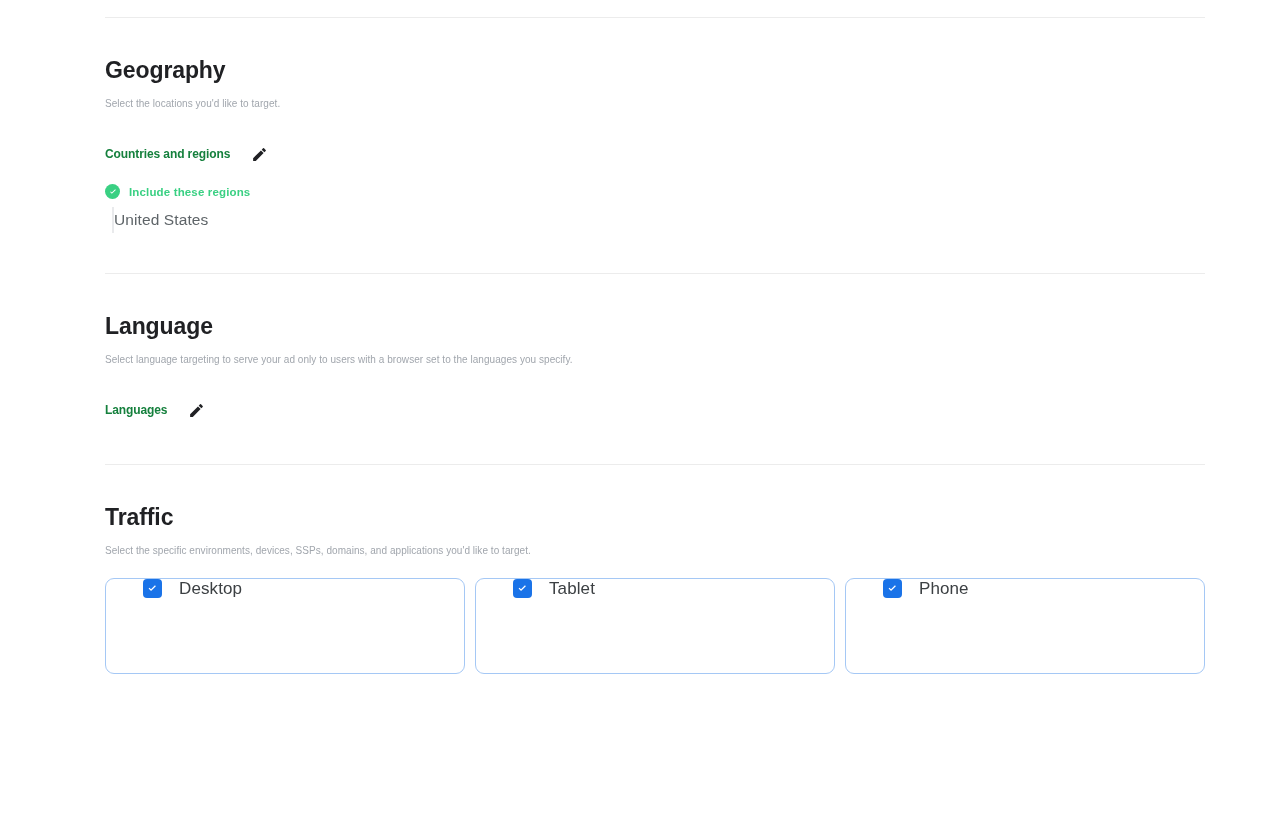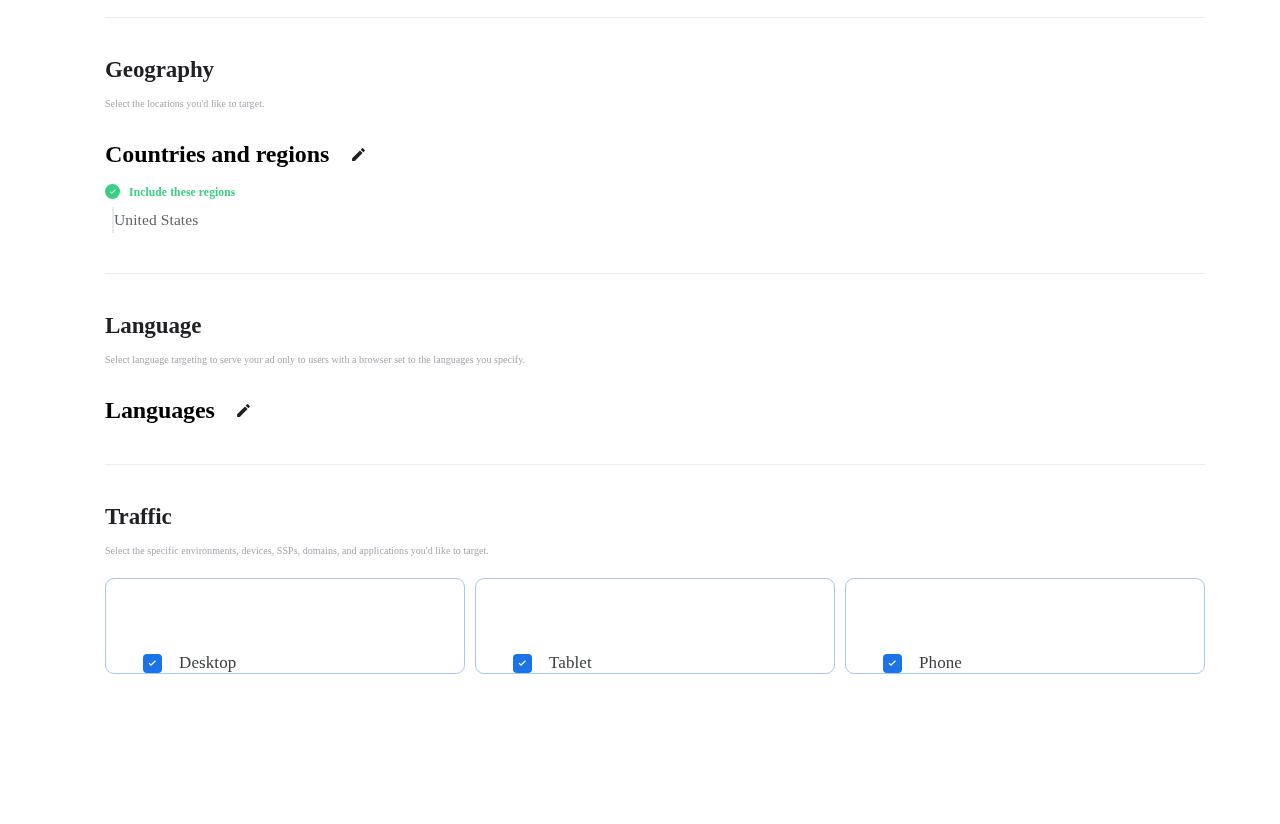--- a/index.html
+++ b/index.html
@@ -11,21 +11,20 @@
     font-family: "Liberation Sans", sans-serif;
     -webkit-font-smoothing: antialiased;
   }
 
   .page {
     position: relative;
     width: 1280px;
     height: 715px;
     overflow: hidden;
     background: #ffffff;
-    font-family: Liberation Serif, serif;
   }
 
   
   .content {
     padding-left: 105px;
     padding-right: 75px;
   }
 
   .divider {
     height: 1px;
@@ -54,23 +53,23 @@
   }
 
   
   .subhead-row {
     display: flex;
     align-items: center;
     margin-top: 28px;
   }
 
   .subhead-title {
-    font-size: 24px;
-    font-weight: 700;
-    color: #000000;
+    font-size: 12px;
+    font-weight: 700;
+    color: #15803d;
     letter-spacing: -0.1px;
     line-height: 24px;
   }
 
   .pencil-btn {
     display: inline-flex;
     align-items: center;
     justify-content: center;
     margin-left: 18px;
     width: 22px;
@@ -136,21 +135,21 @@
     margin-top: 17px;
   }
 
   .device-card {
     flex: 1 1 0;
     height: 96px;
     border: 1.5px solid #a5c8f5;
     border-radius: 9px;
     background: #ffffff;
     display: flex;
-    align-items: flex-end;
+    align-items: flex-start;
     padding-left: 37px;
     cursor: pointer;
   }
 
   .cbox {
     width: 19px;
     height: 19px;
     flex: 0 0 19px;
     border-radius: 4px;
     background: #1a73e8;

